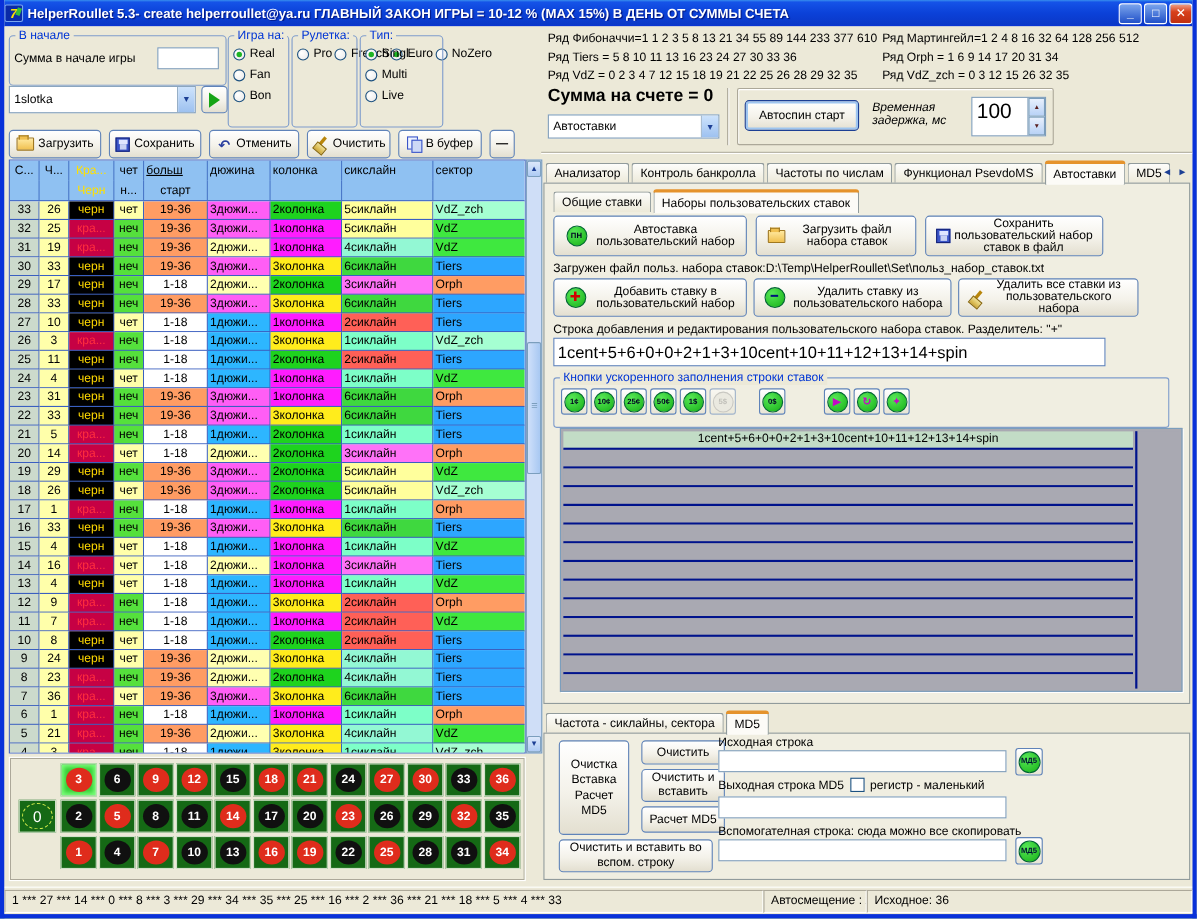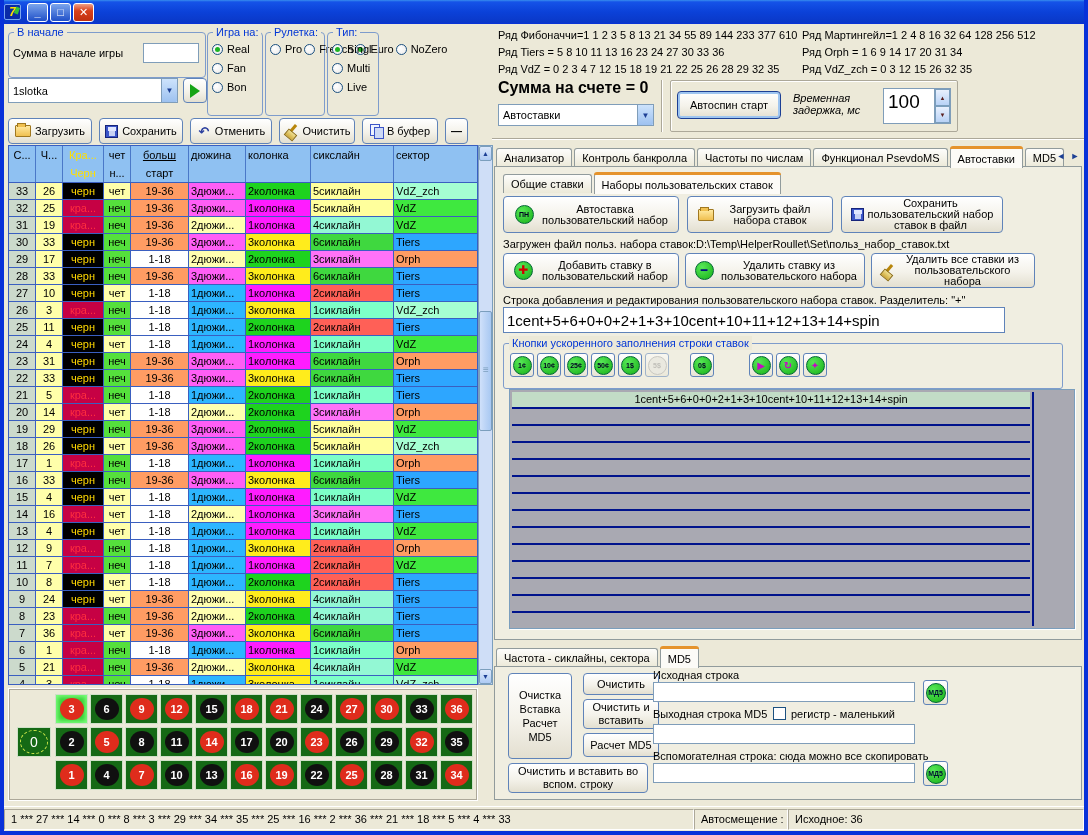--- a/index.html
+++ b/index.html
@@ -98,20 +98,21 @@
   .sseg{height:21px;margin-top:2px;border:1px solid;border-color:#aca899 #fff #fff #aca899;font-size:11px;line-height:19px;padding:0 6px;white-space:nowrap;overflow:hidden;color:#000;}
   .focusbtn{box-shadow:0 0 0 2px #9ec5f0 inset;border-color:#1c3f94;}
   .chk{width:13px;height:13px;border:1px solid #1c5180;background:#fff;display:inline-block;}
 </style>
 </head>
 <body>
 
 <div class="win">
   <div class="titlebar">
     <span class="appicon">7</span>
+    <span class="ttl">HelperRoullet 5.3- create helperroullet@ya.ru ГЛАВНЫЙ ЗАКОН ИГРЫ = 10-12 % (MAX 15%) В ДЕНЬ ОТ СУММЫ СЧЕТА</span>
     <span class="wb min">_</span>
     <span class="wb max">□</span>
     <span class="wb cls">✕</span>
   </div>
 
   <div class="content">
 
     <div class="grp" style="left:4px;top:8px;width:198px;height:46px;">
       <span class="lg">В начале</span>
       <span class="glabel" style="left:4px;top:14px;">Сумма в начале игры</span>
@@ -156,21 +157,21 @@
             <label class="ropt">
               <span class="radio sel"></span>
               <span>Euro</span>
             </label>
             <label class="ropt">
               <span class="radio"></span>
               <span>NoZero</span>
             </label>
           </div>
         </div>
-        <div class="grp" style="left: 323px; top: 8px; width: 52px; height: 84px;">
+        <div class="grp" style="left: 323px; top: 8px; width: 76px; height: 84px;">
           <span class="lg">Тип:</span>
           <div style="position: absolute; left: 4px; top: 10px; display: flex; flex-direction: column; gap: 7px;">
             <label class="ropt">
               <span class="radio sel"></span>
               <span>Singl</span>
             </label>
             <label class="ropt">
               <span class="radio"></span>
               <span>Multi</span>
             </label>
@@ -204,21 +205,21 @@
         </div>
         <div class="btn" style="width: 23px; height: 26px; font-weight: bold;">—</div>
       </div>
 
     <div class="ht">
       <div class="ht-head" id="htable-head" style="grid-template-columns: 27px 27px 41px 27px 58px 57px 65px 83px 85px;">
           <div class="hc" style="text-align: center;">С...</div>
           <div class="hc" style="text-align: center;">Ч...</div>
           <div class="hc yel" style="text-align: center;">Кра...</div>
           <div class="hc" style="text-align: center;">чет</div>
-          <div class="hc" style="text-align: center; text-decoration: underline;">больш</div>
+          <div class="hc" style="text-align: left; text-decoration: underline;">больш</div>
           <div class="hc" style="text-align: left;">дюжина</div>
           <div class="hc" style="text-align: left;">колонка</div>
           <div class="hc" style="text-align: left;">сикслайн</div>
           <div class="hc" style="text-align: left;">сектор</div>
           <div class="hc" style="text-align: center;"></div>
           <div class="hc" style="text-align: center;"></div>
           <div class="hc yel" style="text-align: center;">Черн</div>
           <div class="hc" style="text-align: center;">н...</div>
           <div class="hc" style="text-align: center;">старт</div>
           <div class="hc" style="text-align: left;"></div>

